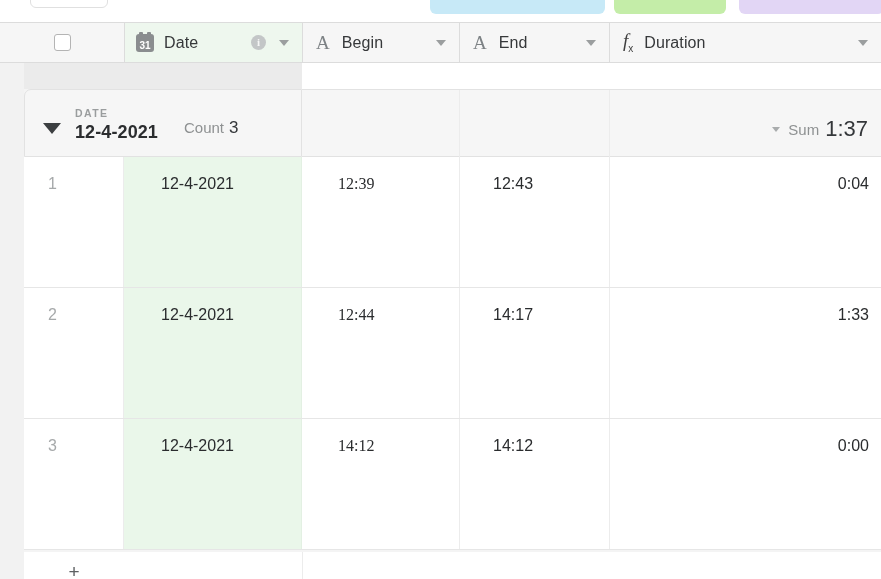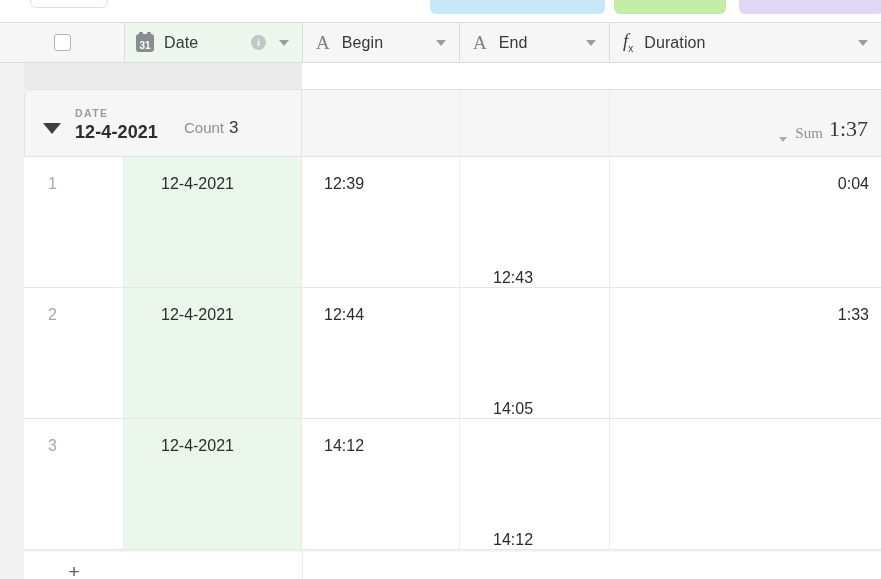--- a/index.html
+++ b/index.html
@@ -233,24 +233,23 @@
     white-space: nowrap;
   }
   .gh-count b {
     color: #34373a;
     font-weight: normal;
     font-size: 17px;
     margin-left: 5px;
   }
   .gh-sumwrap {
     display: flex;
-    align-items: flex-end;
+    align-items: center;
     margin-right: 13px;
     margin-top: 12px;
-    font-family: Liberation Serif, serif;
   }
   .gh-sum-caret {
     width: 0; height: 0;
     border-left: 4.5px solid transparent;
     border-right: 4.5px solid transparent;
     border-top: 5.5px solid #a9acad;
     margin-right: 8px;
   }
   .gh-sum-label {
     font-size: 15px;
@@ -307,25 +306,24 @@
   .cell-date {
     left: 100px; width: 178px;
     background: #eaf7ea;
     border-right: 1px solid #e3f0e3;
   }
   .cell-date .txt { margin-left: 37px; }
   .cell-begin {
     left: 278px; width: 158px;
     border-right: 1px solid #ececec;
   }
-  .cell-begin .txt { margin-left: 22px; }
+  .cell-begin .txt { margin-left: 36px; font-family: Liberation Serif, serif; }
   .cell-end {
     left: 436px; width: 150px;
     border-right: 1px solid #ececec;
-    align-items: flex-end;
   }
   .cell-end .txt { margin-left: 33px; }
   .cell-dur {
     left: 586px; width: 271px;
     justify-content: flex-end;
   }
   .cell-dur .txt { margin-right: 12px; }
 
   
   .addrow {
@@ -464,40 +462,43 @@
       <div class="cell cell-num">
           <span class="txt">2</span>
         </div>
       <div class="cell cell-date">
           <span class="txt">12-4-2021</span>
         </div>
       <div class="cell cell-begin">
           <span class="txt">12:44</span>
         </div>
       <div class="cell cell-end">
-          <span class="txt">14:05</span>
+          <span class="txt">14:17</span>
         </div>
       <div class="cell cell-dur">
           <span class="txt">1:33</span>
         </div>
     </div>
 
     <div class="row" style="top:262px;">
       <div class="cell cell-num">
           <span class="txt">3</span>
         </div>
       <div class="cell cell-date">
           <span class="txt">12-4-2021</span>
         </div>
       <div class="cell cell-begin">
           <span class="txt">14:12</span>
         </div>
       <div class="cell cell-end">
           <span class="txt">14:12</span>
         </div>
+      <div class="cell cell-dur">
+          <span class="txt">0:00</span>
+        </div>
     </div>
 
   </div>
 
   <div class="addrow">
     <div class="sep" style="left:278px;"></div>
     <div class="add-plus">+</div>
   </div>
 
   <div class="gutter"></div>

